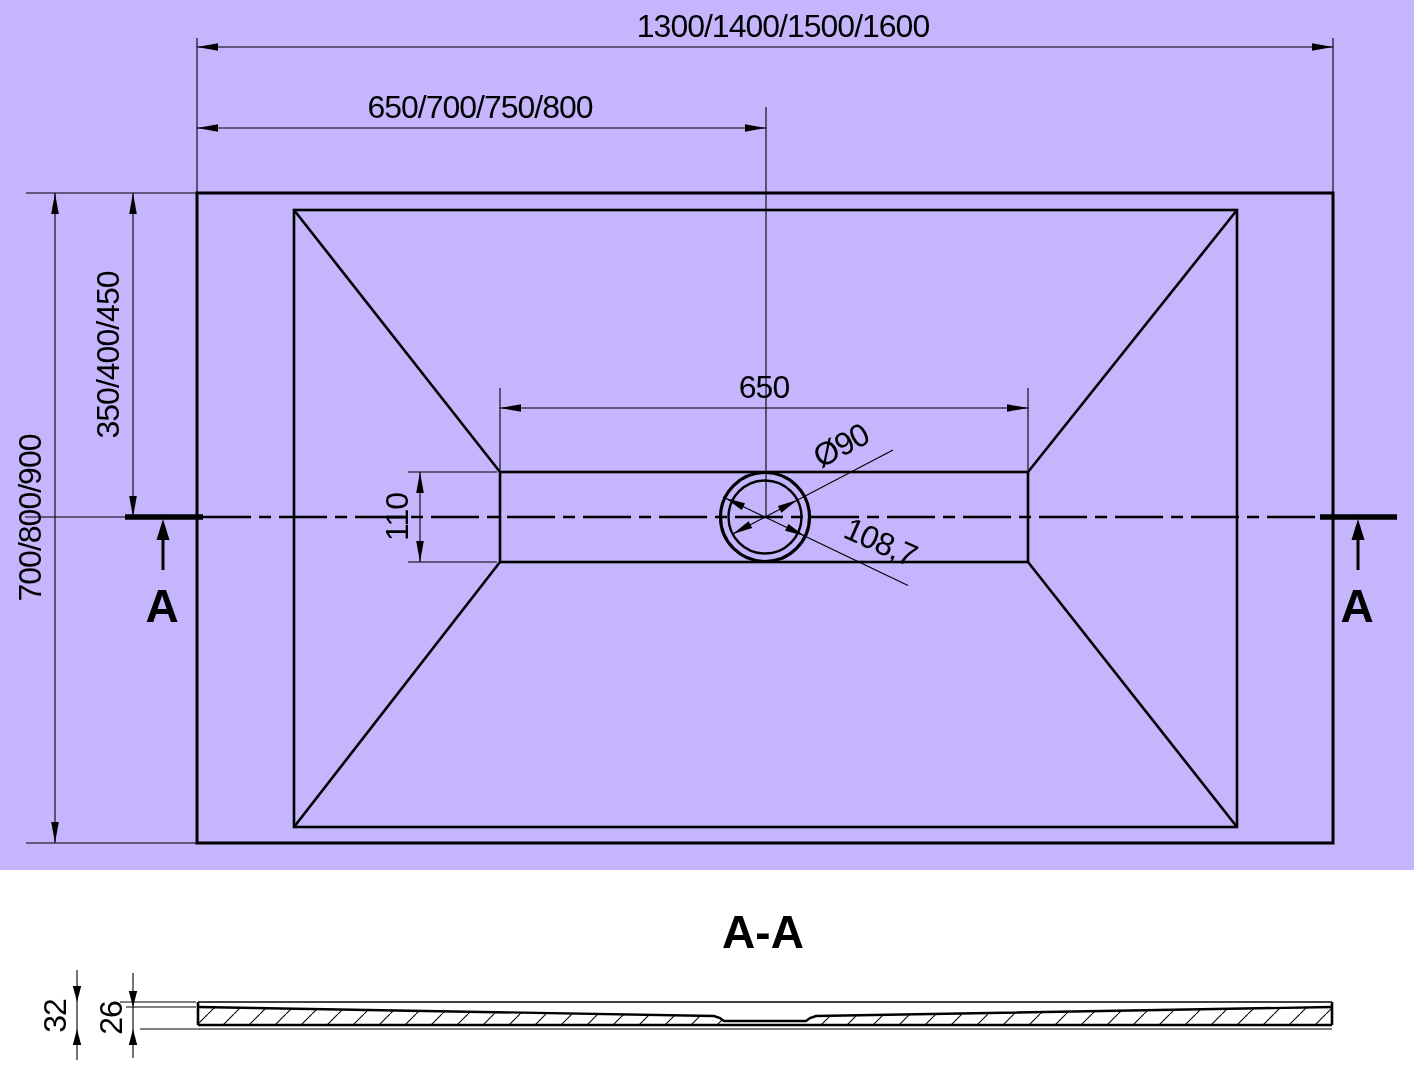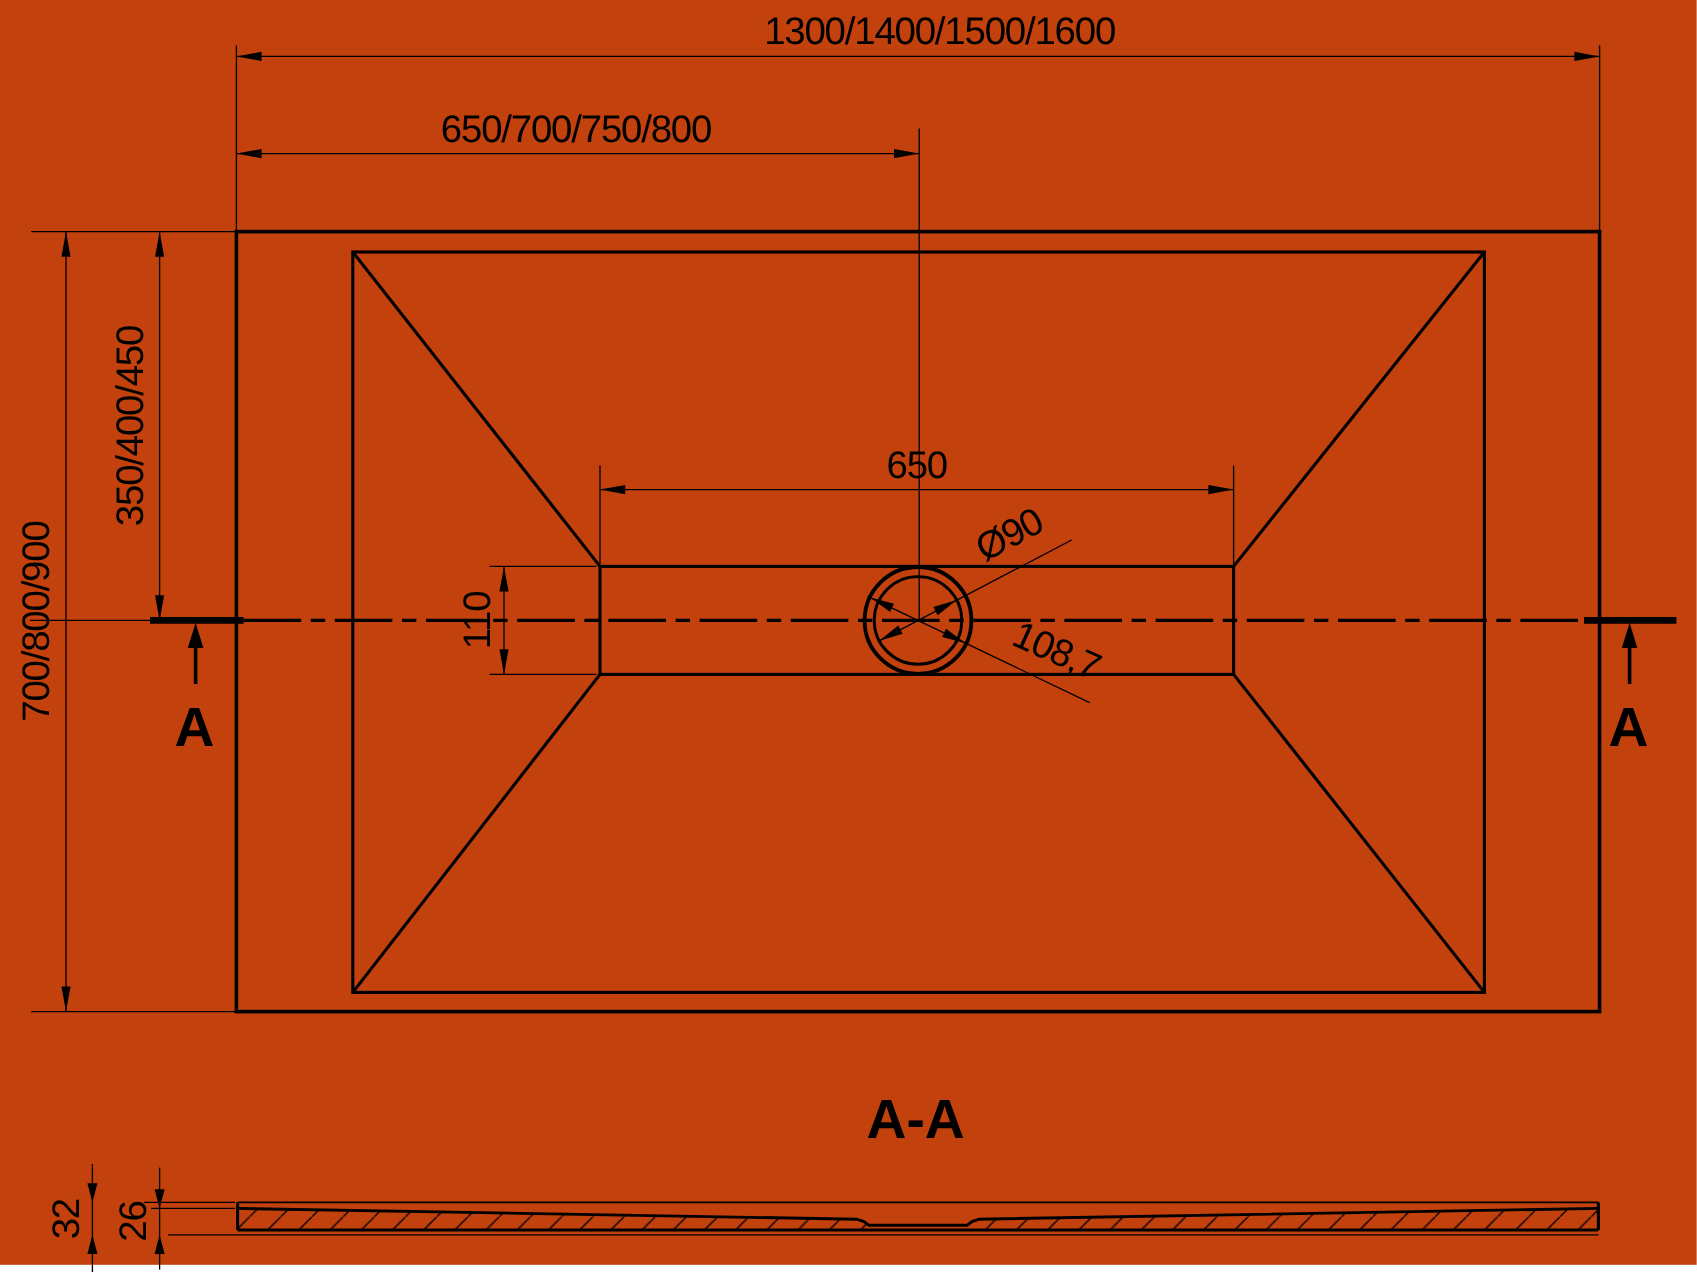--- a/index.html
+++ b/index.html
@@ -6,22 +6,22 @@
     margin: 0;
     padding: 0;
     background: #ffffff;
     width: 1414px;
     height: 1066px;
     overflow: hidden;
   }
   .drawing-stage {
     position: relative;
     width: 1414px;
-    height: 1054px;
-    background: #c2410c;
+    height: 870px;
+    background: #c4b5fd;
   }
   svg { display: block; }
   .ln   { stroke: #000000; fill: none; }
   .arrow { fill: #000000; stroke: none; }
   text {
     fill: #000000;
     font-family: "Liberation Sans", sans-serif;
     text-anchor: middle;
   }
   .dim-text {

